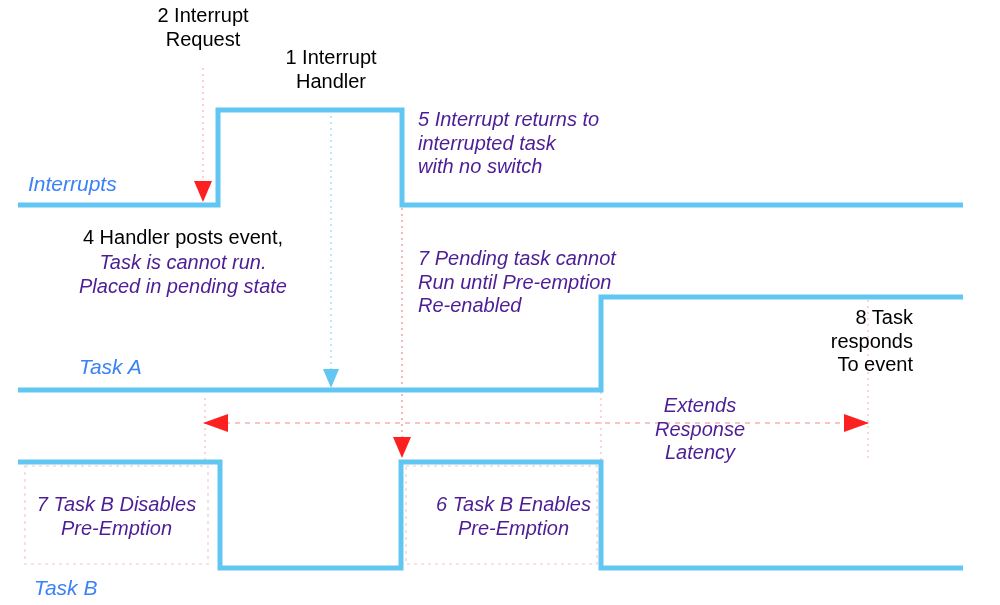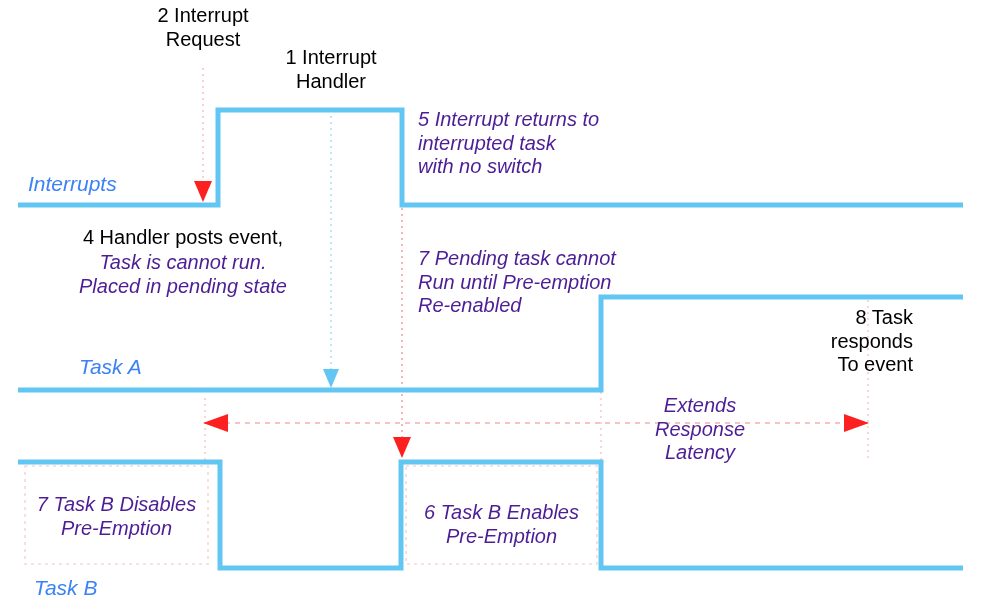--- a/index.html
+++ b/index.html
@@ -119,16 +119,16 @@
 Run until Pre-emption
 Re-enabled</div>
 
   <div class="lbl red ta-center" style="left:625px; top:394px; width:150px;">Extends
 Response
 Latency</div>
 
   <div class="lbl red ta-center" style="left:23px; top:493px; width:187px;">7 Task B Disables
 Pre-Emption</div>
 
-  <div class="lbl red ta-center" style="left:406px; top:493px; width:191px;margin-top:8px;">6 Task B Enables
+  <div class="lbl red ta-center" style="left:418px; top:493px; width:191px;">6 Task B Enables
 Pre-Emption</div>
 
 </div>
 
 </body></html>

